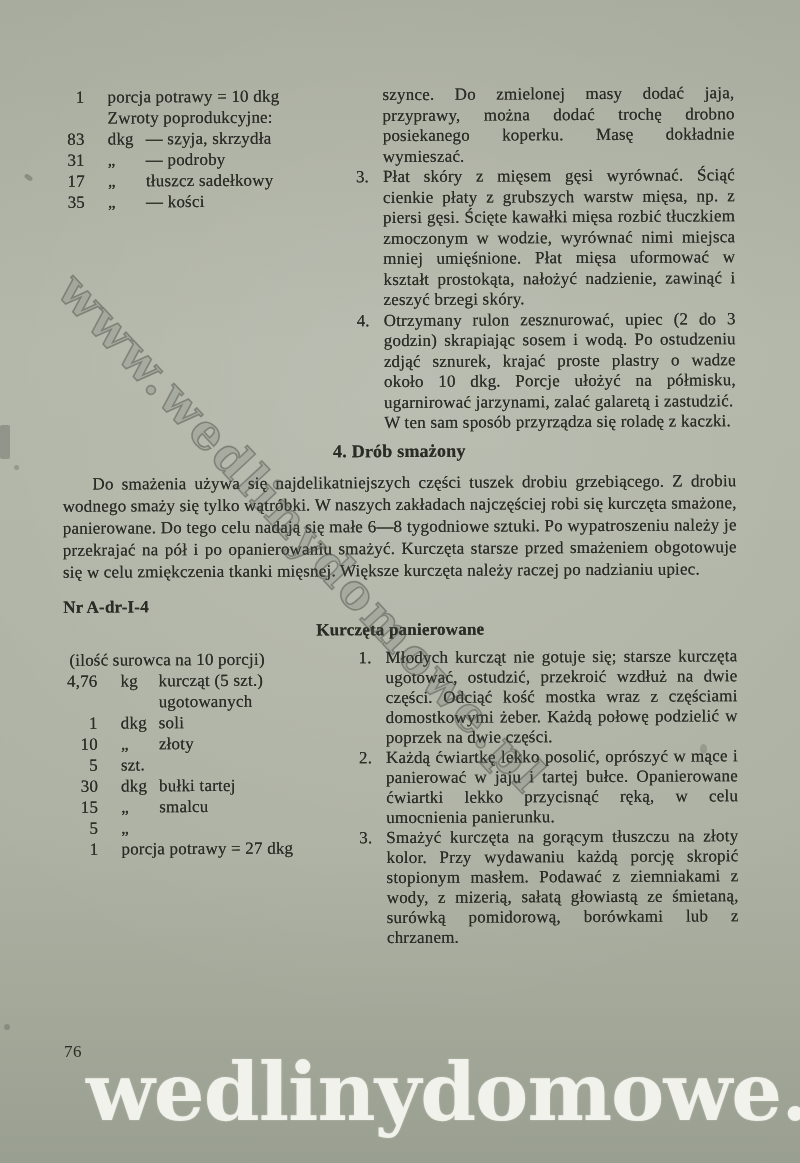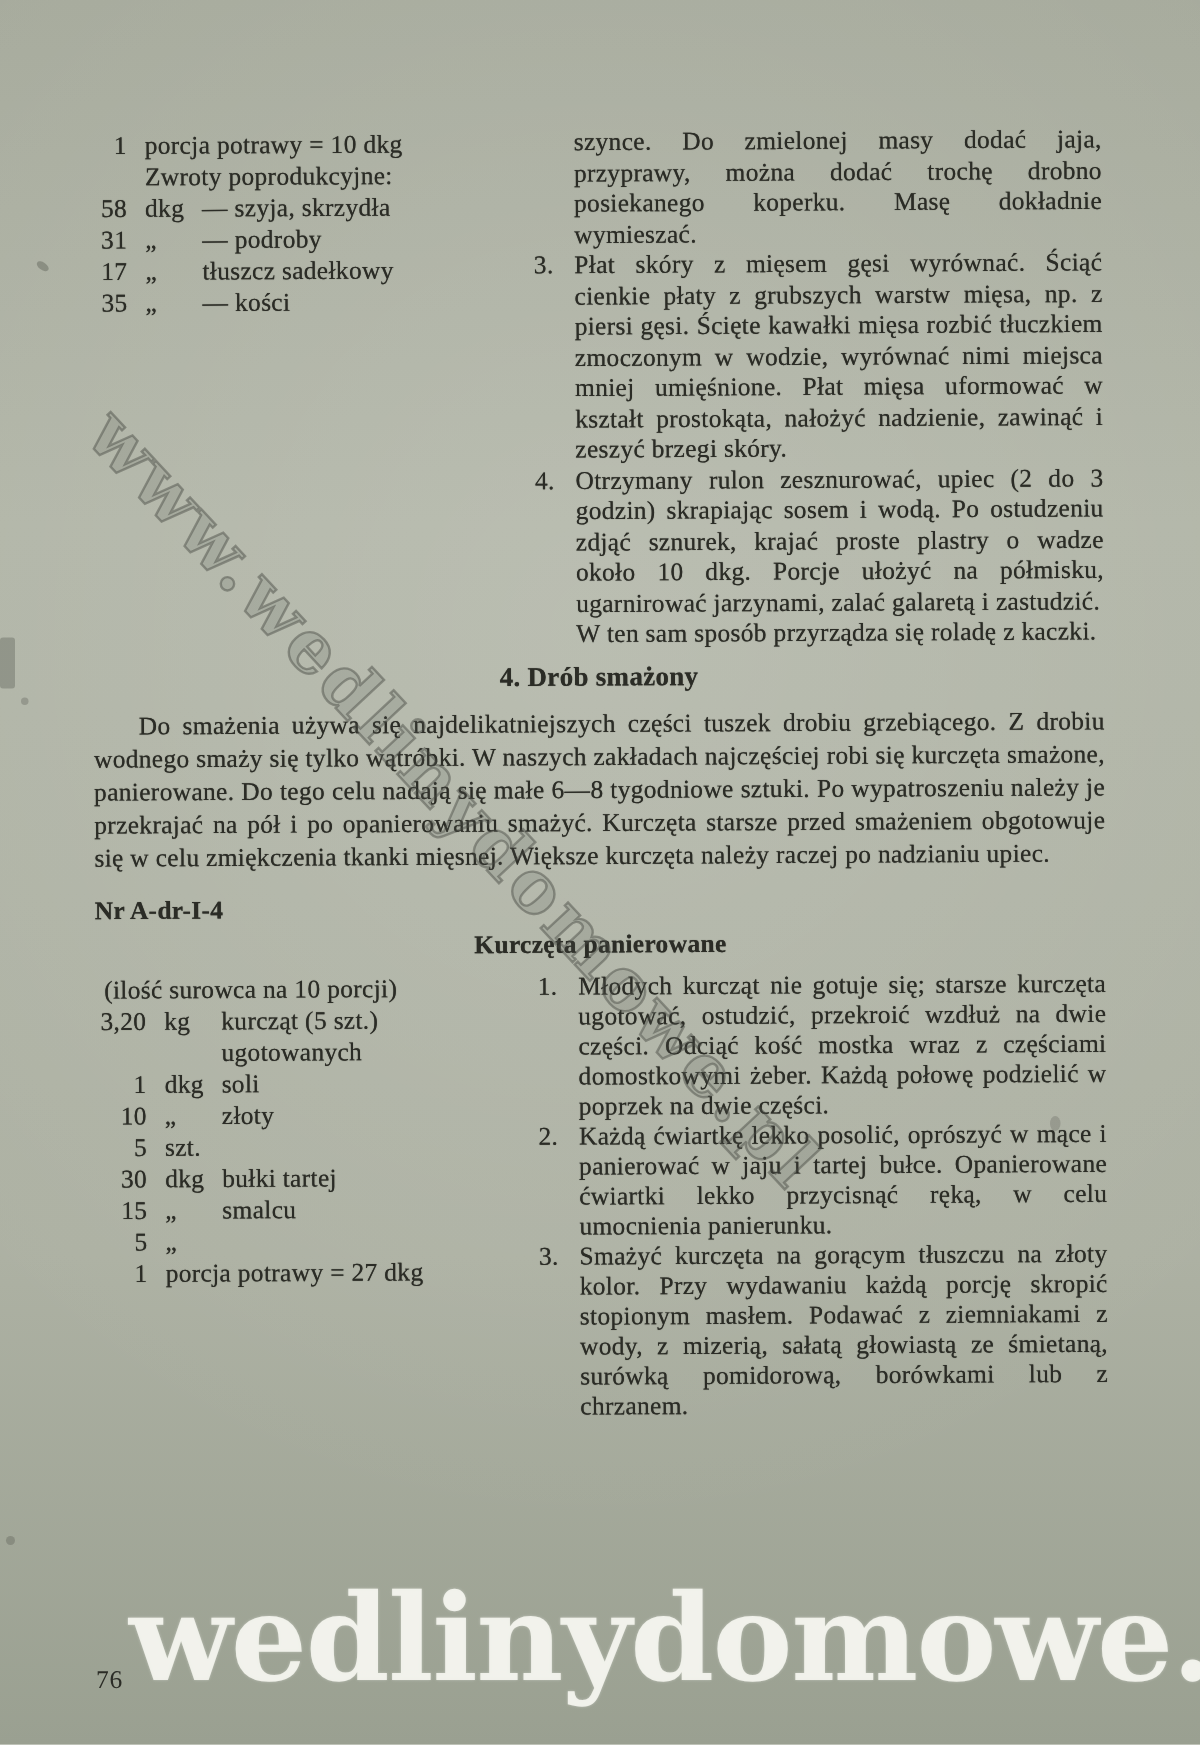--- a/index.html
+++ b/index.html
@@ -22,21 +22,21 @@
     font-size:17px;
   }
   
   .twocol { display:flex; justify-content:space-between; }
   .col-left  { width:268px; flex:none; }
   .col-right { width:379px; flex:none; }
 
   
   .ing-row { display:flex; line-height:21px; }
   .qty  { flex:none; width:24px; text-align:right; white-space:nowrap; }
-  .unit { flex:none; width:38px; margin-left:12px; }
+  .unit { flex:none; width:38px; margin-left:23px; }
   .unit:empty { width:0; }
   .txt  { flex:1; }
   .recipe-body .qty { width:34px; }
   .ing-note { margin-left:6px; line-height:21px; }
 
   
   .steps .step { display:flex; line-height:20.5px; }
   .recipe-body .steps .step { line-height:20px; }
   .step-num  { flex:none; width:27px; }
   .step-text { flex:1; text-align:justify; }
@@ -51,21 +51,21 @@
     text-indent:30px; line-height:22px;
   }
   .recipe-no { margin-top:13px; font-weight:bold; line-height:22px; }
   .recipe-title {
     margin-top:2px; text-align:center;
     font-size:17px; font-weight:bold; line-height:22px;
   }
   .recipe-body { margin-top:7px; }
 
   .page-number {
-    position:absolute; left:64px; top:1110px;
+    position:absolute; left:64px; top:1042px;
     font-size:17px; letter-spacing:0.5px;
   }
 
   
   .wm-diagonal {
     position:absolute; left:88px; top:262px; z-index:6;
     transform:rotate(47deg); transform-origin:left top;
     font-family:"DejaVu Serif", serif; font-weight:bold;
     font-size:48px; letter-spacing:3px; white-space:nowrap;
     color:rgba(90,94,86,0.16);
@@ -113,21 +113,21 @@
             <span class="txt">porcja potrawy = 10 dkg</span>
           </div>
 
           <div class="ing-row">
             <span class="qty"></span>
             <span class="unit"></span>
             <span class="txt">Zwroty poprodukcyjne:</span>
           </div>
 
           <div class="ing-row">
-            <span class="qty">58</span>
+            <span class="qty">83</span>
             <span class="unit">dkg</span>
             <span class="txt">— szyja, skrzydła</span>
           </div>
 
           <div class="ing-row">
             <span class="qty">31</span>
             <span class="unit">„</span>
             <span class="txt">— podroby</span>
           </div>
 
@@ -167,21 +167,21 @@
 
     <div class="recipe-no">Nr A-dr-I-4</div>
     <h3 class="recipe-title">Kurczęta panierowane</h3>
 
     <div class="twocol recipe-body">
       <div class="col-left">
         <div class="ing-note">(ilość surowca na 10 porcji)</div>
         <div>
 
             <div class="ing-row">
-              <span class="qty">3,20</span>
+              <span class="qty">4,76</span>
               <span class="unit">kg</span>
               <span class="txt">kurcząt (5 szt.) ugotowanych</span>
             </div>
 
             <div class="ing-row">
               <span class="qty">1</span>
               <span class="unit">dkg</span>
               <span class="txt">soli</span>
             </div>
 

